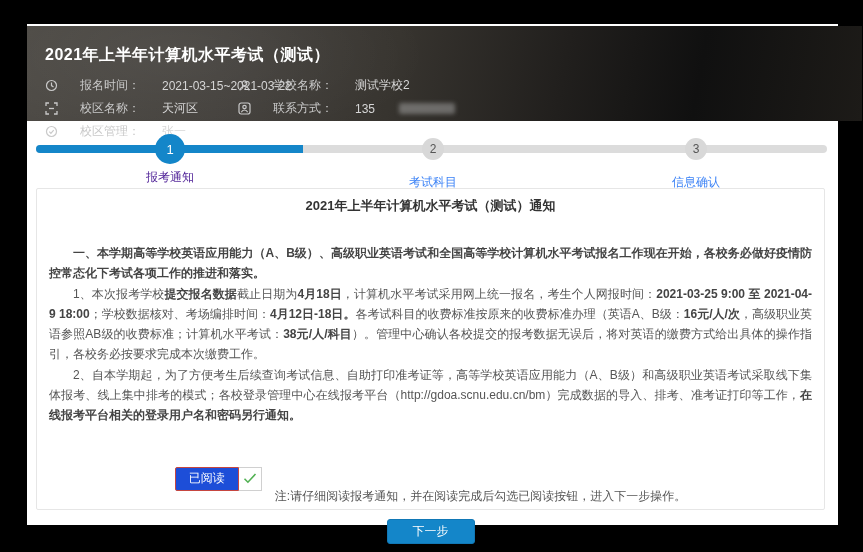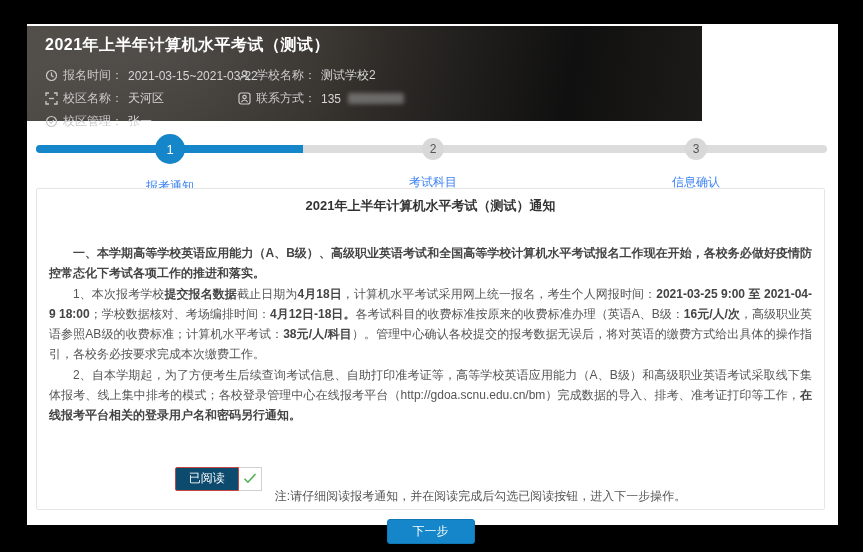--- a/index.html
+++ b/index.html
@@ -6,63 +6,63 @@
   body{
     width:863px;height:552px;background:#000;position:relative;overflow:hidden;
     font-family:"Liberation Sans",sans-serif;
   }
   .page{
     position:absolute;left:27px;top:24px;width:811px;height:501px;
     background:#fff;
   }
   
   .hero{
-    position:absolute;left:0;top:2px;width:675px;height:95px;
+    position:absolute;left:0;top:2px;width:835px;height:95px;
     background:
       radial-gradient(ellipse 420px 160px at 18% 30%, rgba(255,255,255,0.06), rgba(0,0,0,0) 60%),
       linear-gradient(100deg,#4d4a45 0%,#423f3b 26%,#37342f 44%,#211f1d 64%,#101010 80%,#1d1b18 100%);
-    color:#ccc;box-sizing:border-box;padding:9px 0 0 18px;
+    color:#ccc;box-sizing:border-box;padding:19px 0 0 18px;
   }
   .hero h1{margin:0 0 11px 0;font-size:16px;font-weight:bold;color:#fff;letter-spacing:.5px;}
   .info{display:flex;font-size:12px;}
   .info-col{display:flex;flex-direction:column;gap:6px;}
   .info-col.left{width:193px;}
-  .info-row{display:flex;align-items:center;gap:5px;color:#c9c9c9;white-space:nowrap;}
+  .info-row{display:flex;align-items:center;gap:22px;color:#c9c9c9;white-space:nowrap;}
   .info-row .val{color:#d6d6d6;}
   .ic{width:13px;height:13px;flex:0 0 13px;display:inline-block;}
   .ic svg{display:block;}
   .blur-chip{display:inline-block;width:56px;height:11px;margin-left:2px;
     background:rgba(170,170,170,.5);filter:blur(2px);border-radius:2px;vertical-align:middle;}
   
   .stepper{position:absolute;left:0;top:102px;width:811px;height:62px;}
   .track{position:absolute;left:9px;top:19px;width:791px;height:8px;background:#dcdcdc;border-radius:4px;}
   .track-fill{position:absolute;left:9px;top:19px;width:267px;height:8px;background:#1486c9;border-radius:4px 0 0 4px;}
   .step{position:absolute;transform:translateX(-50%);text-align:center;width:120px;}
   .step .cwrap{height:30px;display:flex;align-items:center;justify-content:center;}
   .step .circle{border-radius:50%;display:flex;align-items:center;justify-content:center;}
   .step.active{top:8px;}
   .step.active .circle{width:30px;height:30px;background:#1486c9;color:#fff;font-size:13px;}
   .step.idle{top:12px;}
   .step.idle .cwrap{height:22px;}
   .step.idle .circle{width:22px;height:22px;background:#d8d8d8;color:#555;font-size:12px;}
   .step .slabel{margin-top:14px;font-size:12px;color:#3b82f6;}
-  .step.active .slabel{color:#3b82f6;margin-top:14px;}
+  .step.active .slabel{color:#4c1d95;margin-top:5px;}
   
   .card{
     position:absolute;left:9px;top:164px;width:789px;height:322px;box-sizing:border-box;
     background:#fff;border:1px solid #e6e6e6;border-radius:2px;padding:8px 12px 0 12px;
   }
   .card h2{margin:0 0 9px 0;font-size:13px;font-weight:bold;color:#333;text-align:center;}
   .card p{margin:0 0 1px 0;font-size:12px;line-height:20px;color:#555;text-indent:2em;text-align:justify;}
   .card p.intro{font-weight:bold;color:#444;margin-top:28px;}
   .card p span.b{font-weight:bold;color:#444;}
   
   .confirm-row{margin-top:27px;display:flex;align-items:center;justify-content:center;}
   .read-btn{
-    height:24px;padding:0 13px;background:#0c4a6e;color:#fff;border:1px solid #c64640;
+    height:24px;padding:0 13px;background:#1d4ed8;color:#fff;border:1px solid #c64640;
     font-size:12px;border-radius:2px 0 0 2px;cursor:pointer;font-family:inherit;
   }
   .chkbox{
     width:22px;height:22px;background:#fff;border:1px solid #d0d0d0;border-left:none;
     display:flex;align-items:center;justify-content:center;margin-right:13px;cursor:pointer;
   }
   .note{font-size:12px;color:#555;margin-top:36px;}
   .next-row{margin-top:14px;text-align:center;}
   .next-btn{
     height:25px;padding:0 25px;background:#1486c9;color:#fff;border:1px solid #1178b6;

